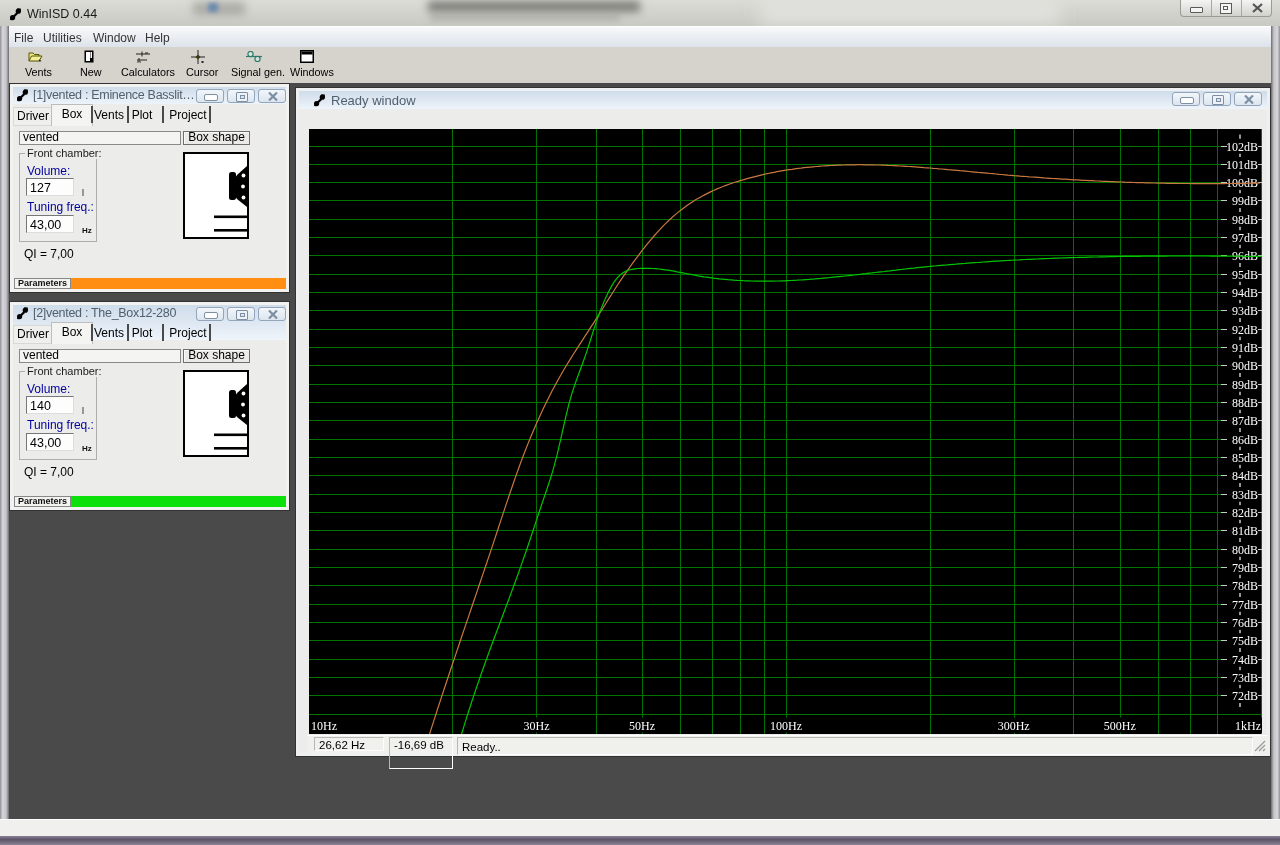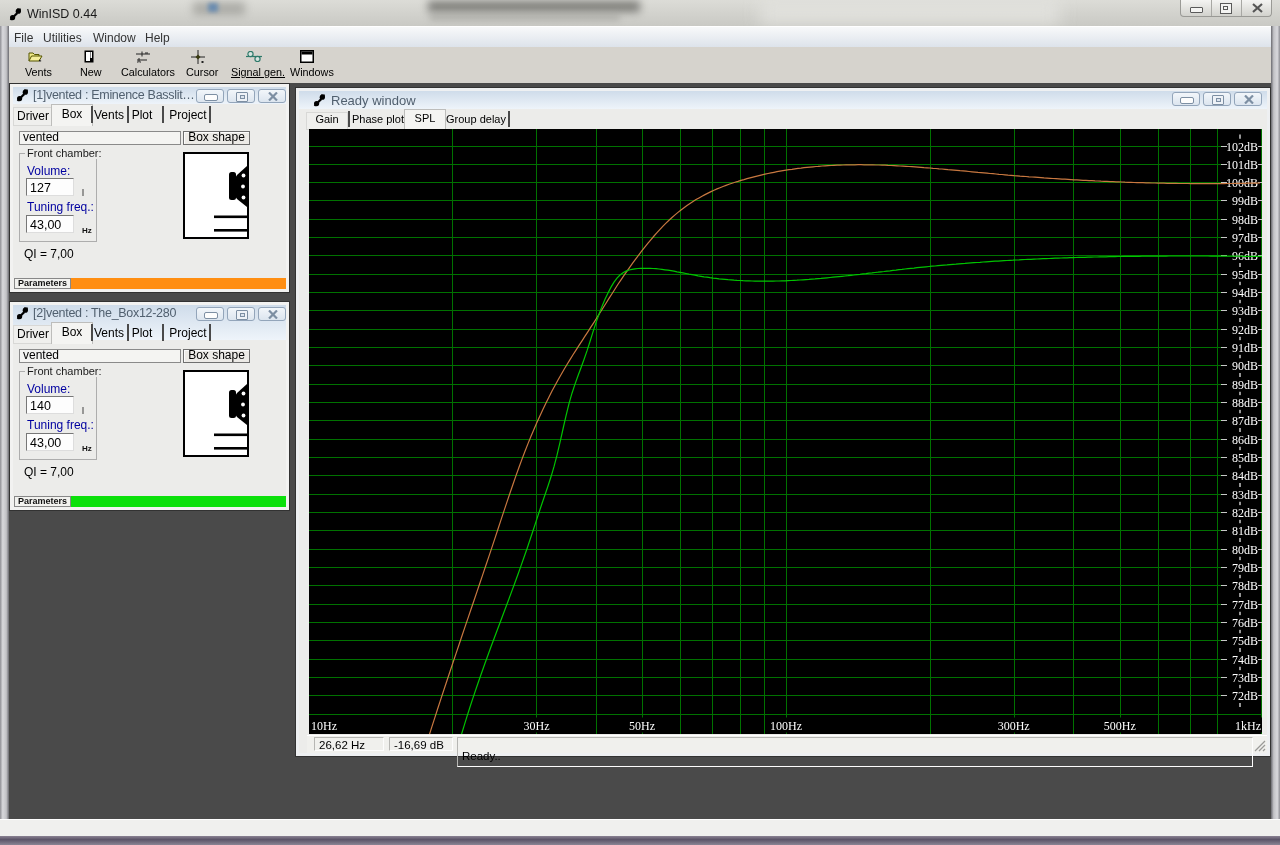--- a/index.html
+++ b/index.html
@@ -68,21 +68,21 @@
 <rect x="10.5" y="11" width="2" height="2" fill="#222"></rect>
     </svg>
     <div style="position:absolute;left:186px;top:66px;font:10.8px 'Liberation Sans';color:#000;white-space:nowrap;">Cursor</div>
     <svg width="16" height="11" viewBox="0 0 16 11" style="position:absolute;left:246px;top:51px" xmlns="http://www.w3.org/2000/svg">
 <g stroke="#2e7a6a" stroke-width="1.2" fill="none">
 <line x1="0" y1="5.5" x2="16" y2="5.5"></line>
 <circle cx="4.5" cy="3" r="2.6" fill="#d8e4e0"></circle>
 <circle cx="11.5" cy="8" r="2.6" fill="#d8e4e0"></circle>
       </g>
     </svg>
-    <div style="position:absolute;left:231px;top:66px;font:10.8px 'Liberation Sans';color:#000;white-space:nowrap;text-decoration:underline;">Signal gen.</div>
+    <div style="position:absolute;left:231px;top:66px;font:10.8px 'Liberation Sans';color:#000;white-space:nowrap;">Signal gen.</div>
     <svg width="14" height="13" viewBox="0 0 14 13" style="position:absolute;left:300px;top:50px" xmlns="http://www.w3.org/2000/svg">
 <rect x="0.75" y="0.75" width="12.5" height="11.5" fill="#fff" stroke="#000" stroke-width="1.5"></rect>
 <rect x="1.5" y="1.5" width="11" height="3" fill="#000"></rect>
     </svg>
     <div style="position:absolute;left:290px;top:66px;font:10.8px 'Liberation Sans';color:#000;white-space:nowrap;">Windows</div>
 <div style="position:absolute;left:0;top:26px;width:9px;height:793px;background:linear-gradient(90deg,#8e8e94,#d8d8dc 30%,#c2c2c6 70%,#6a6a70)"></div>
 <div style="position:absolute;right:0;top:26px;width:9px;height:793px;background:linear-gradient(90deg,#6a6a70,#c2c2c6 30%,#d8d8dc 70%,#8e8e94)"></div>
 <div style="position:absolute;left:0;top:819px;width:1280px;height:17px;background:#f0f0ee;border-top:1px solid #fff;box-sizing:border-box"></div>
 <div style="position:absolute;left:0;top:836px;width:1280px;height:9px;background:linear-gradient(#8a8292,#5c5468 40%,#8a8494)"></div>
 <div style="position:absolute;left:9px;top:83px;width:1262px;height:736px;background:#4a4a4a"></div>
@@ -231,32 +231,24 @@
         </div>
       </div>
       <div style="position:absolute;width:28px;height:14px;background:linear-gradient(#f2f6fa,#dce5ef);border:1px solid #93a5ba;border-radius:3px;box-sizing:border-box;left:935px;top:1px">
         <svg width="10" height="9" viewBox="0 0 10 9" style="position:absolute;left:9px;top:2px" xmlns="http://www.w3.org/2000/svg">
           <g stroke="#7d8fa3" stroke-width="2.2">
             <line x1="1" y1="0.5" x2="9" y2="8.5"></line>
             <line x1="9" y1="0.5" x2="1" y2="8.5"></line>
           </g>
         </svg>
       </div>
-      <div style="position:absolute;left:0;top:18px;right:0;height:20px;font:11px 'Liberation Sans'">
-        <div style="position:absolute;left:7px;top:3px;width:40px;height:16px;border:1px solid #d8d8d6;background:#efefed;text-align:center">Gain</div>
-        <div style="position:absolute;top:2px;width:2px;height:16px;background:#4a4a4a;left:49px"></div>
-        <div style="position:absolute;left:51px;top:4px;width:56px;text-align:center">Phase plot</div>
-        <div style="position:absolute;left:105px;top:0px;width:40px;height:20px;border:1px solid #bdbdbb;border-bottom:none;background:#f4f4f2;text-align:center;line-height:17px">SPL</div>
-        <div style="position:absolute;left:139px;top:4px;width:76px;text-align:center">Group delay</div>
-        <div style="position:absolute;top:2px;width:2px;height:16px;background:#4a4a4a;left:209px"></div>
-      </div>
       <div style="position:absolute;left:8px;bottom:0;right:0;height:17px;background:#f0f0ed;border-top:1px solid #fff;font:11.5px 'Liberation Sans';color:#000">
         <div style="position:absolute;top:1px;height:14px;border:1px solid #b6b6b3;border-bottom-color:#fdfdfd;border-right-color:#fdfdfd;box-sizing:border-box;padding:1px 0 0 4px;left:7px;width:70px">26,62 Hz</div>
-        <div style="position:absolute;top:1px;height:14px;border:1px solid #b6b6b3;border-bottom-color:#fdfdfd;border-right-color:#fdfdfd;box-sizing:border-box;padding:1px 0 0 4px;left:82px;width:64px">-16,69 dB</div>
-        <div style="position:absolute;top:1px;height:30px;border:1px solid #b6b6b3;border-bottom-color:#fdfdfd;border-right-color:#fdfdfd;box-sizing:border-box;padding:12px 0 0 4px;left:150px;right:14px">Ready..</div>
+        <div style="position:absolute;top:1px;height:32px;border:1px solid #b6b6b3;border-bottom-color:#fdfdfd;border-right-color:#fdfdfd;box-sizing:border-box;padding:1px 0 0 4px;left:82px;width:64px">-16,69 dB</div>
+        <div style="position:absolute;top:1px;height:18px;border:1px solid #b6b6b3;border-bottom-color:#fdfdfd;border-right-color:#fdfdfd;box-sizing:border-box;padding:3px 0 0 4px;left:150px;right:14px">Ready..</div>
         <svg width="13" height="13" viewBox="0 0 13 13" style="position:absolute;right:1px;bottom:1px" xmlns="http://www.w3.org/2000/svg">
           <g stroke="#9a9a97" stroke-width="1.3">
             <line x1="12" y1="2" x2="2" y2="12"></line>
             <line x1="12" y1="6" x2="6" y2="12"></line>
             <line x1="12" y1="10" x2="10" y2="12"></line>
           </g>
         </svg>
       </div>
     </div>
 <svg width="953" height="605" viewBox="309 129 953 605" style="position:absolute;left:309px;top:129px;will-change:transform" xmlns="http://www.w3.org/2000/svg">

